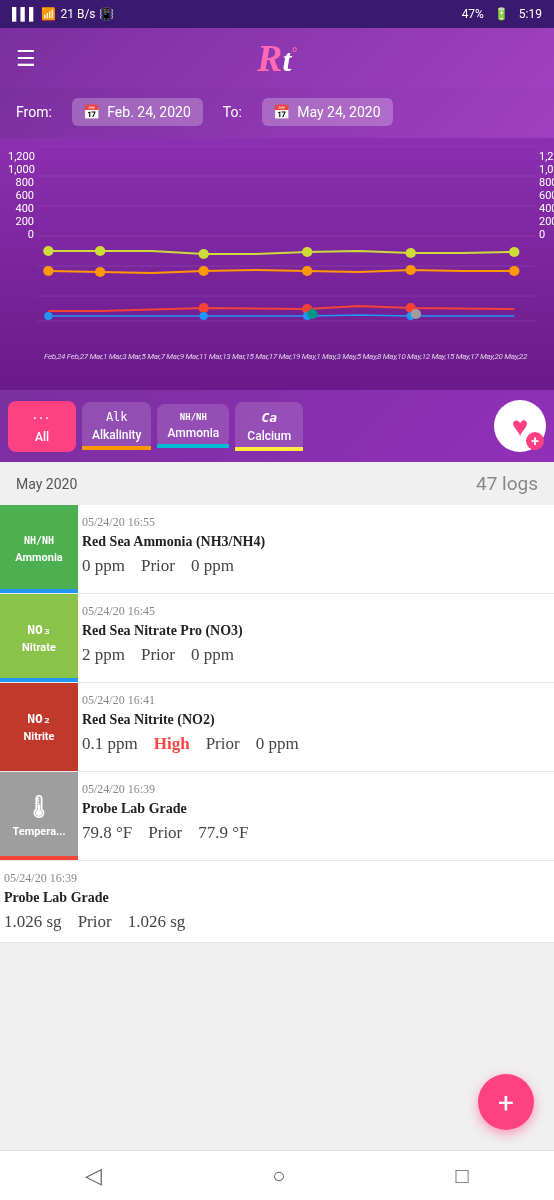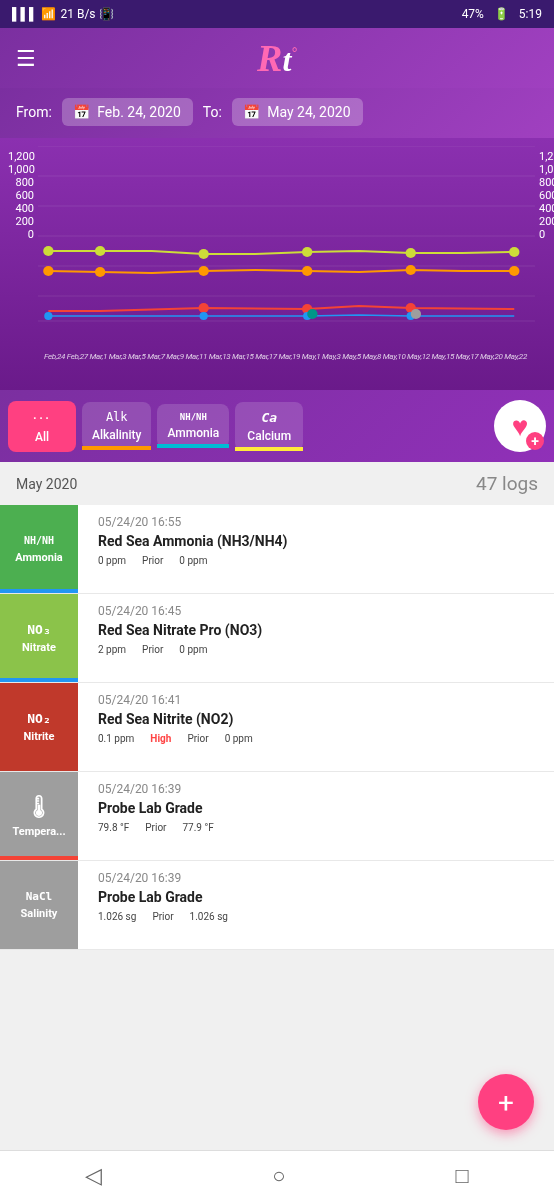--- a/index.html
+++ b/index.html
@@ -51,21 +51,21 @@
       font-family: Georgia, serif;
     }
     .logo span { color: #ff69b4; }
 
     
     .date-range {
       background: linear-gradient(135deg, #7b2fa0, #a040c0);
       padding: 10px 16px 12px;
       display: flex;
       align-items: center;
-      gap: 10px;
+      gap: 20px;
       color: white;
       font-size: 14px;
     }
     .date-pill {
       background: rgba(255,255,255,0.25);
       border-radius: 6px;
       padding: 6px 12px;
       display: flex;
       align-items: center;
       gap: 6px;
@@ -245,25 +245,26 @@
     }
     .icon-bottom-bar {
       position: absolute;
       bottom: 0;
       left: 0;
       right: 0;
       height: 4px;
     }
     .log-content {
       flex: 1;
-      padding: 10px 20px;
+      padding: 10px 4px;
+      font-family: Liberation Serif, serif;
     }
     .log-datetime { font-size: 12px; color: #888; margin-bottom: 4px; }
     .log-title { font-size: 14px; font-weight: bold; color: #222; margin-bottom: 6px; }
-    .log-values { font-size: 10px; color: #444; display: flex; gap: 16px; }
+    .log-values { font-size: 17px; color: #444; display: flex; gap: 16px; }
     .log-value-high { color: #ff4444; font-weight: bold; }
 
     
     .fab {
       position: fixed;
       bottom: 70px;
       right: 20px;
       width: 56px;
       height: 56px;
       background: #ff4081;
@@ -503,25 +504,20 @@
       <div class="log-title">Probe Lab Grade</div>
       <div class="log-values">
         <span>79.8 °F</span>
         <span>Prior</span>
         <span>77.9 °F</span>
       </div>
     </div>
   </div>
 
   <div class="log-item">
-    <div class="log-icon-block" style="background:#9e9e9e; position:relative;">
-      <div class="log-icon-text" style="font-size:11px; font-weight:bold;">NaCl</div>
-      <div class="log-icon-label">Salinity</div>
-      <div class="icon-bottom-bar" style="background:#9e9e9e;"></div>
-    </div>
     <div class="log-content">
       <div class="log-datetime">05/24/20 16:39</div>
       <div class="log-title">Probe Lab Grade</div>
       <div class="log-values">
         <span>1.026 sg</span>
         <span>Prior</span>
         <span>1.026 sg</span>
       </div>
     </div>
   </div>

